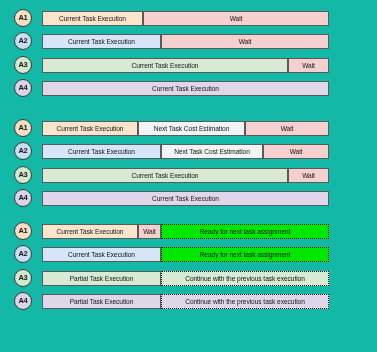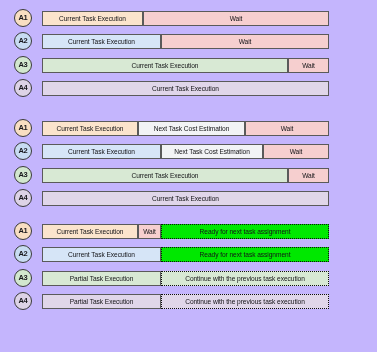--- a/index.html
+++ b/index.html
@@ -62,21 +62,21 @@
   .bar.dotted {
     border: 1px dotted #0d0d0d;
   }
   .bar.solidthin {
     border: 1px solid #5a5a5a;
   }
 </style>
 </head>
 <body>
 
-<div id="diagram" style="background: #c4b5fd;">
+<div id="diagram" style="background: #14b8a6;">
     <div class="group" style="top: 11px;">
       <div class="row" style="top: 0px;">
         <div class="agent-badge" style="background: rgb(248, 222, 194);">A1</div>
         <div class="bar solidthin" style="left: 42px; width: 101px; background: rgb(251, 228, 204);">Current Task Execution</div>
         <div class="bar solidthin" style="left: 143px; width: 186px; background: rgb(246, 207, 207);">Wait</div>
       </div>
       <div class="row" style="top: 23px;">
         <div class="agent-badge" style="background: rgb(200, 220, 242);">A2</div>
         <div class="bar solidthin" style="left: 42px; width: 119px; background: rgb(214, 229, 247);">Current Task Execution</div>
         <div class="bar solidthin" style="left: 161px; width: 168px; background: rgb(246, 207, 207);">Wait</div>

